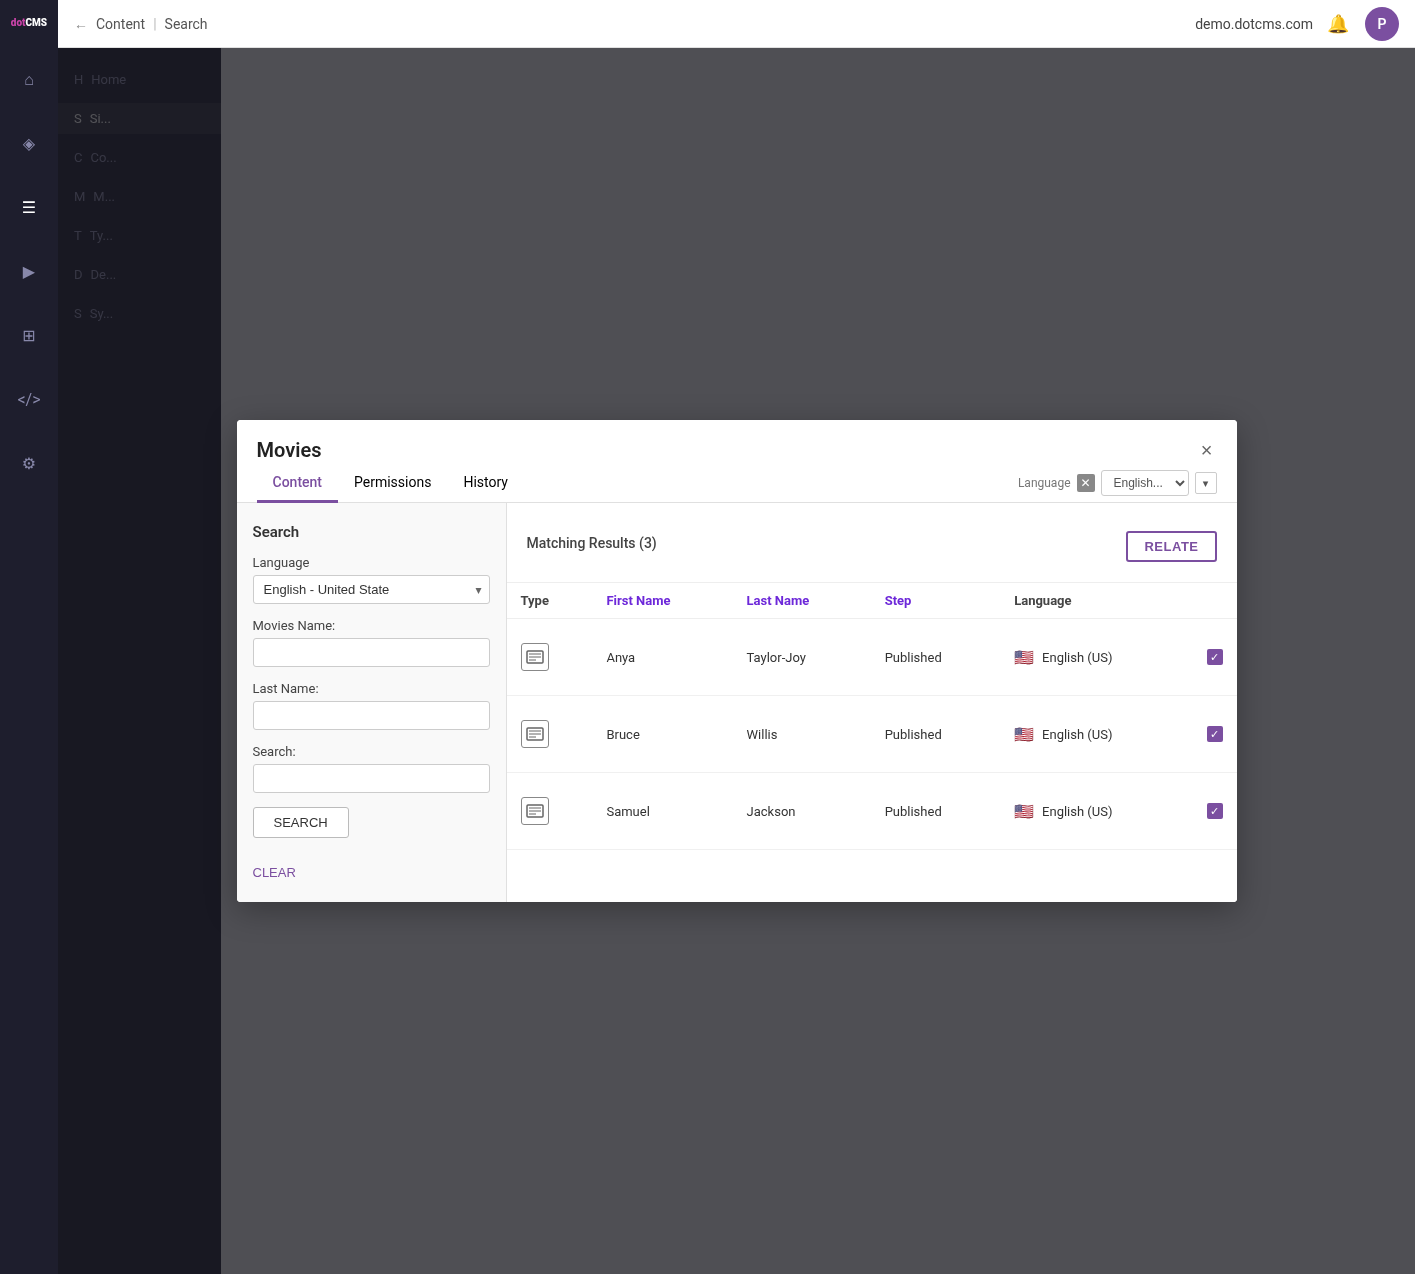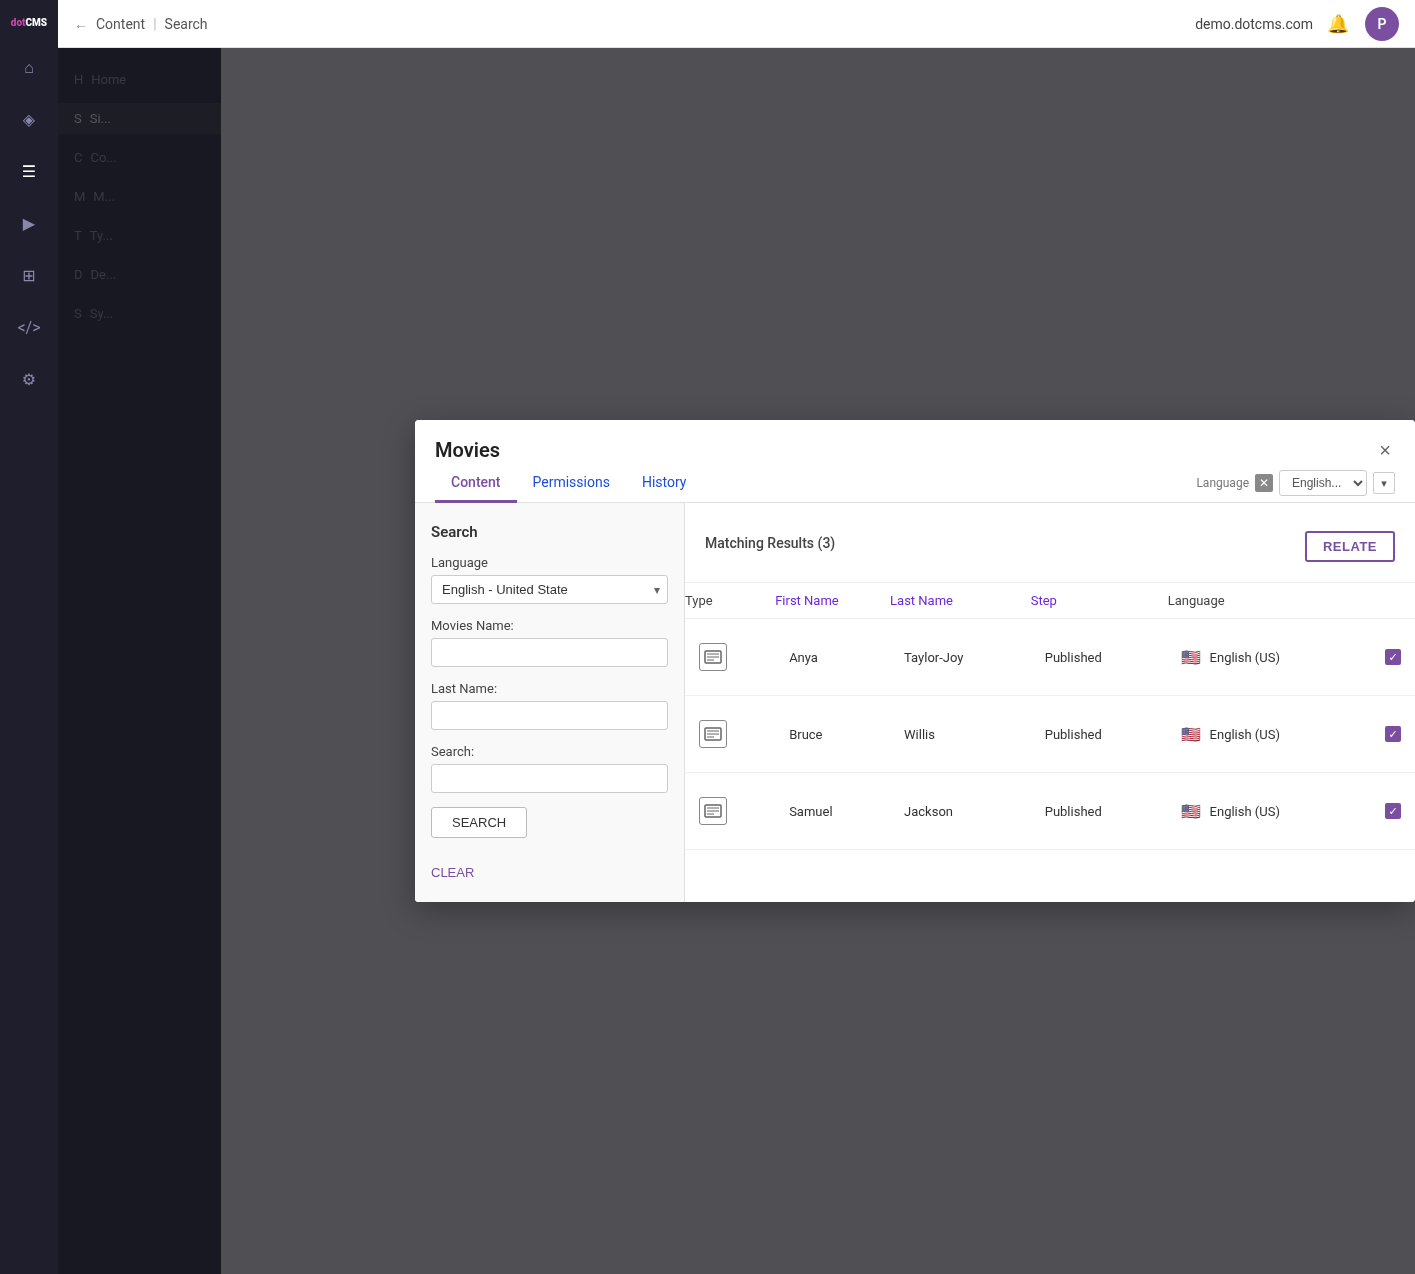--- a/index.html
+++ b/index.html
@@ -21,21 +21,21 @@
     }
 
     .sidebar {
       width: 58px;
       background: #1e1e2d;
       height: 100%;
       display: flex;
       flex-direction: column;
       align-items: center;
       padding: 12px 0;
-      gap: 16px;
+      gap: 28px;
     }
 
     .sidebar-logo {
       color: #fff;
       font-size: 11px;
       font-weight: bold;
       text-align: center;
       padding: 4px;
     }
 
@@ -111,21 +111,21 @@
       overflow: hidden;
     }
 
     
     .modal-backdrop {
       position: absolute;
       inset: 0;
       background: rgba(0,0,0,0.45);
       display: flex;
       align-items: center;
-      justify-content: flex-end;
+      justify-content: center;
       z-index: 100;
     }
 
     
     .modal {
       background: #fff;
       border-radius: 4px;
       width: 1000px;
       max-height: 920px;
       display: flex;
@@ -154,21 +154,21 @@
       cursor: pointer;
       color: #666;
       font-size: 20px;
       line-height: 1;
       padding: 4px;
     }
 
     .modal-tab {
       padding: 10px 16px;
       font-size: 14px;
-      color: #1d4ed8;
+      color: #000000;
       cursor: pointer;
       border-bottom: 3px solid transparent;
       margin-bottom: -1px;
     }
 
     .modal-tab.active {
       color: #7b4fa0;
       border-bottom-color: #7b4fa0;
       font-weight: 500;
     }
@@ -308,23 +308,23 @@
     }
 
     .results-table {
       width: 100%;
       border-collapse: collapse;
       font-size: 13px;
     }
 
     .results-table th {
       text-align: left;
-      padding: 10px 0;
+      padding: 10px 14px;
       color: #444;
-      font-weight: 400;
+      font-weight: 700;
       border-bottom: 1px solid #eee;
       background: #fff;
     }
 
     .results-table th a {
       color: #6d28d9;
       text-decoration: none;
     }
 
     .results-table td {

